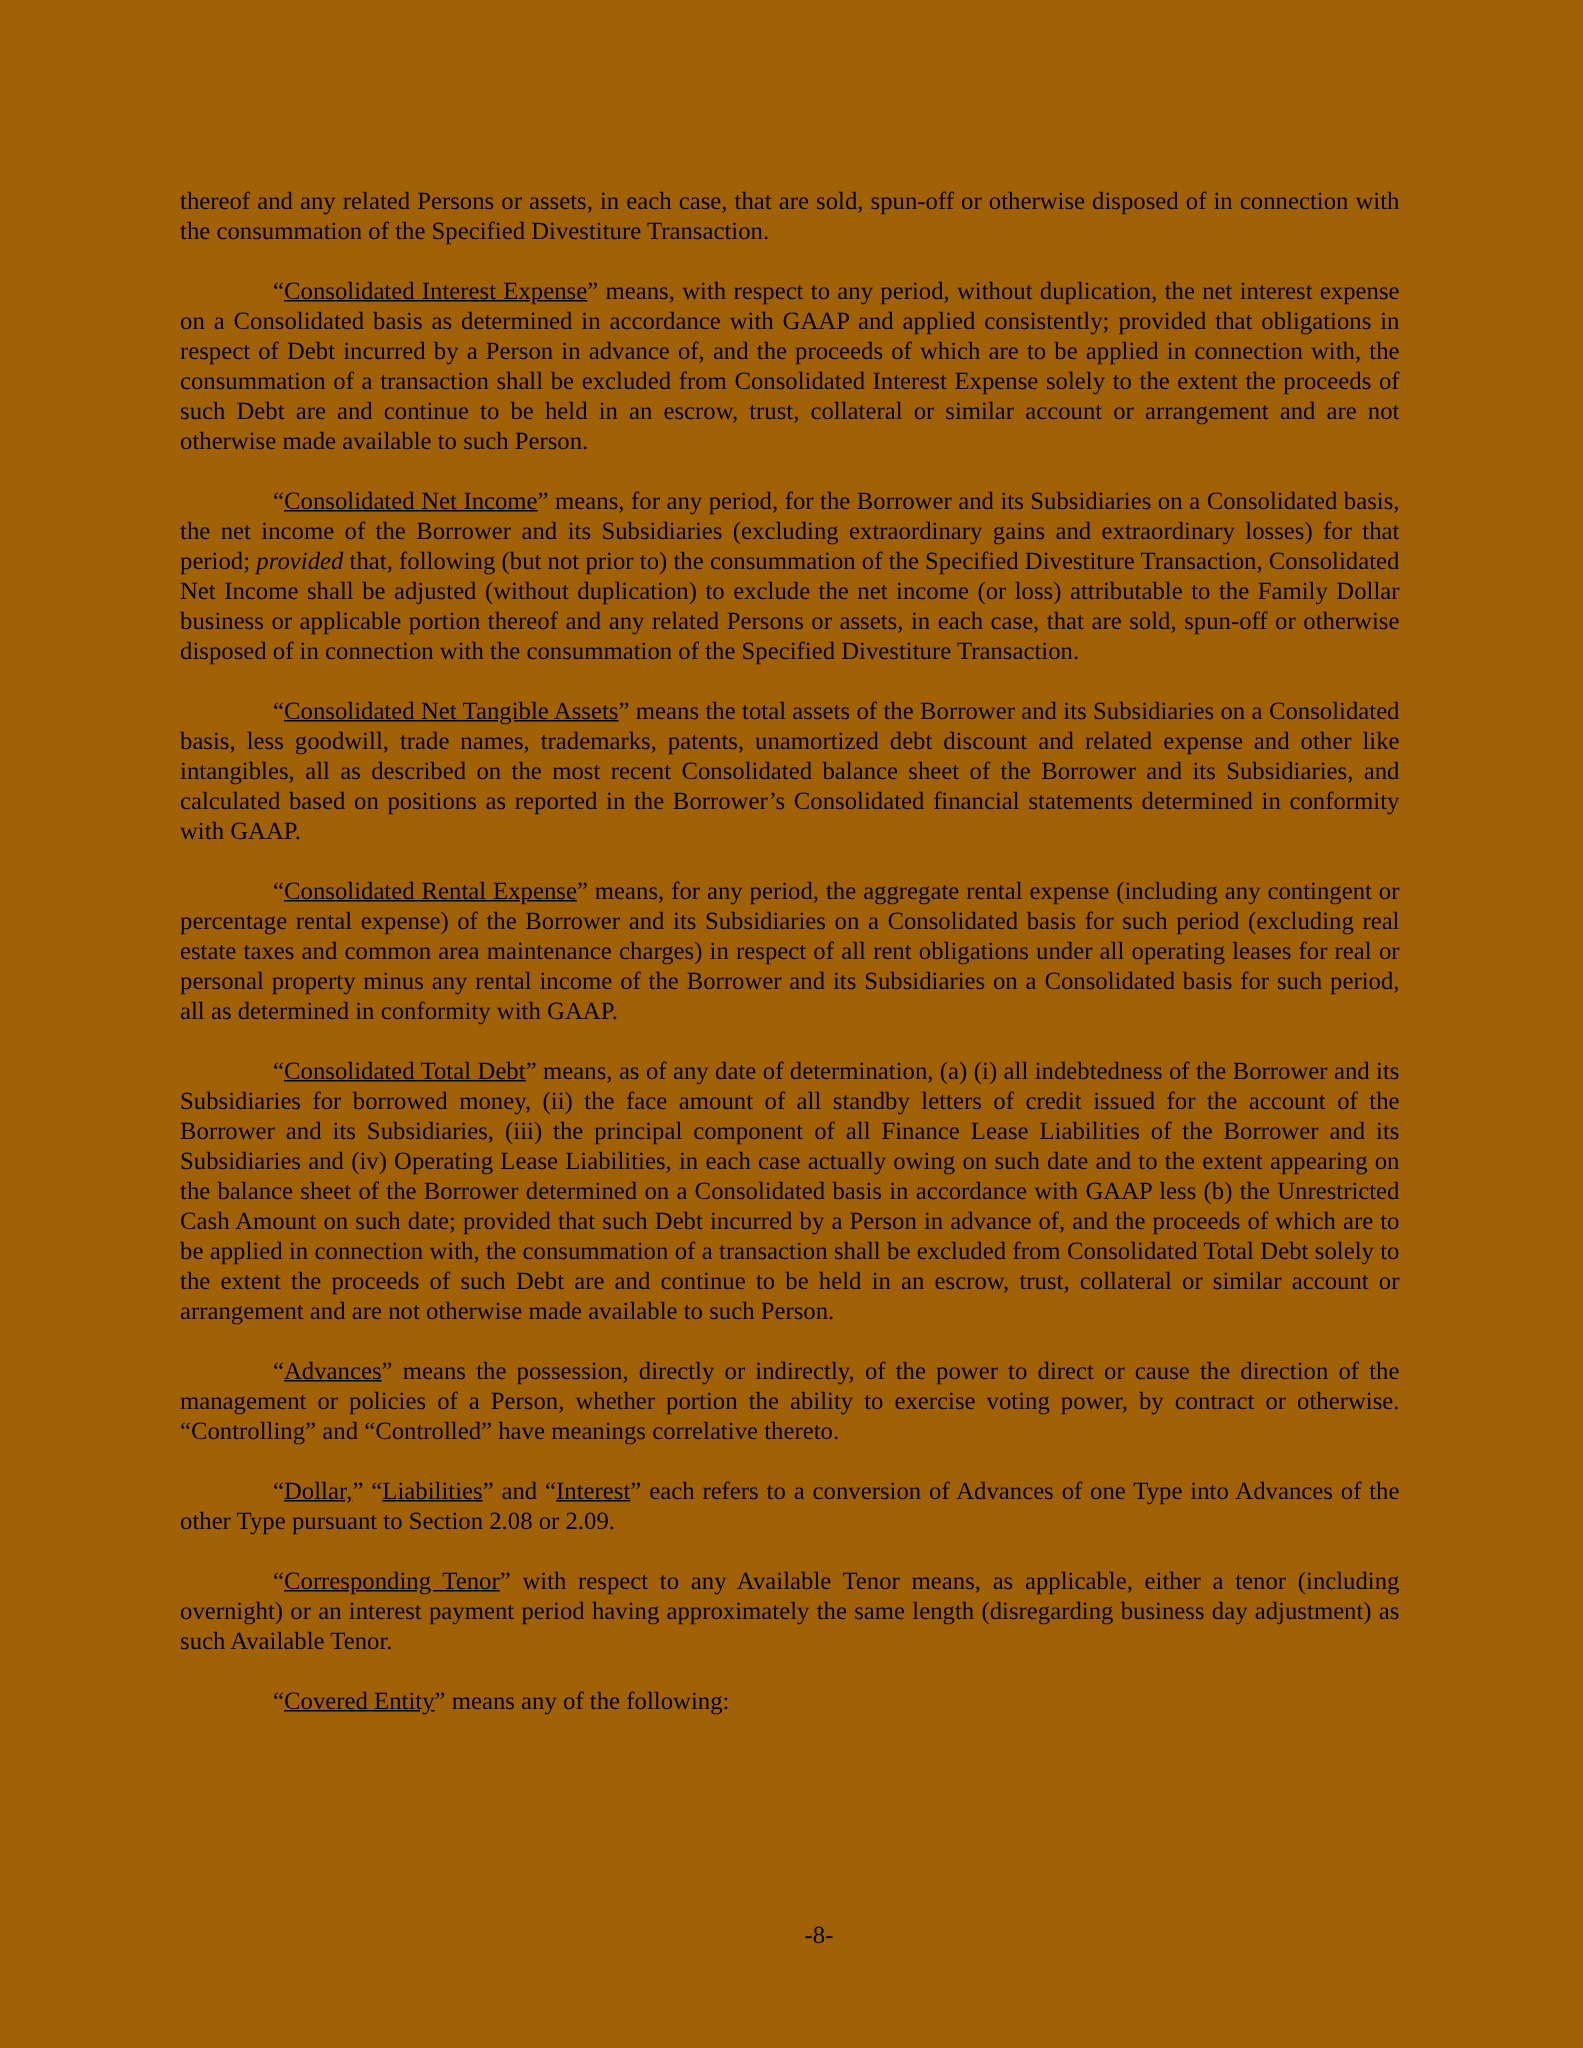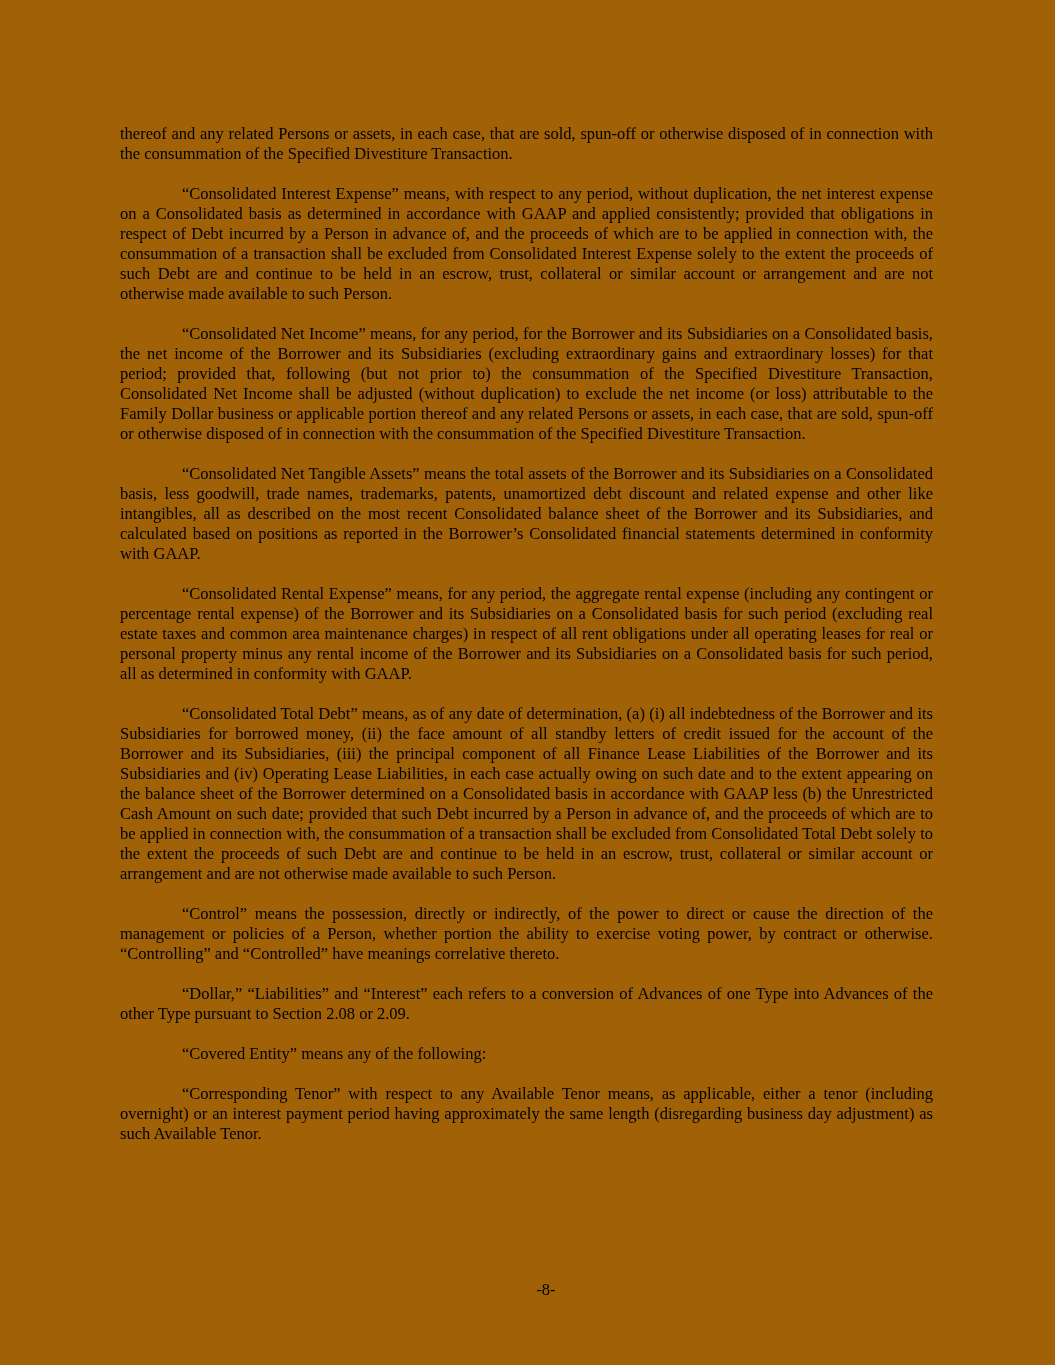--- a/index.html
+++ b/index.html
@@ -27,22 +27,24 @@
     margin: 0 0 20px 0;
     font-size: 16.5px;
     line-height: 20px;
     text-align: justify;
     text-justify: inter-word;
   }
   .para.indent {
     text-indent: 62px;
   }
   .para span.u {
+    text-decoration: underline;
   }
   .para span.i {
+    font-style: italic;
   }
   .para span.tab {
     display: inline-block;
     width: 44px;
   }
   .footer {
     position: absolute;
     left: 0;
     top: 1280px;
     width: 100%;
@@ -55,19 +57,19 @@
 <body>
 
 <div class="page">
   <div class="content">
       <p class="para"><span>thereof and any related Persons or assets, in each case, that are sold, spun-off or otherwise disposed of in connection with the consummation of the Specified Divestiture Transaction.</span></p>
       <p class="para indent"><span>“</span><span class="u">Consolidated Interest Expense</span><span>” means, with respect to any period, without duplication, the net interest expense on a Consolidated basis as determined in accordance with GAAP and applied consistently; provided that obligations in respect of Debt incurred by a Person in advance of, and the proceeds of which are to be applied in connection with, the consummation of a transaction shall be excluded from Consolidated Interest Expense solely to the extent the proceeds of such Debt are and continue to be held in an escrow, trust, collateral or similar account or arrangement and are not otherwise made available to such Person.</span></p>
       <p class="para indent"><span>“</span><span class="u">Consolidated Net Income</span><span>” means, for any period, for the Borrower and its Subsidiaries on a Consolidated basis, the net income of the Borrower and its Subsidiaries (excluding extraordinary gains and extraordinary losses) for that period; </span><span class="i">provided</span><span> that, following (but not prior to) the consummation of the Specified Divestiture Transaction, Consolidated Net Income shall be adjusted (without duplication) to exclude the net income (or loss) attributable to the Family Dollar business or applicable portion thereof and any related Persons or assets, in each case, that are sold, spun-off or otherwise disposed of in connection with the consummation of the Specified Divestiture Transaction.</span></p>
       <p class="para indent"><span>“</span><span class="u">Consolidated Net Tangible Assets</span><span>” means the total assets of the Borrower and its Subsidiaries on a Consolidated basis, less goodwill, trade names, trademarks, patents, unamortized debt discount and related expense and other like intangibles, all as described on the most recent Consolidated balance sheet of the Borrower and its Subsidiaries, and calculated based on positions as reported in the Borrower’s Consolidated financial statements determined in conformity with GAAP.</span></p>
       <p class="para indent"><span>“</span><span class="u">Consolidated Rental Expense</span><span>” means, for any period, the aggregate rental expense (including any contingent or percentage rental expense) of the Borrower and its Subsidiaries on a Consolidated basis for such period (excluding real estate taxes and common area maintenance charges) in respect of all rent obligations under all operating leases for real or personal property minus any rental income of the Borrower and its Subsidiaries on a Consolidated basis for such period, all as determined in conformity with GAAP.</span></p>
       <p class="para indent"><span>“</span><span class="u">Consolidated Total Debt</span><span>” means, as of any date of determination, (a) (i) all indebtedness of the Borrower and its Subsidiaries for borrowed money, (ii) the face amount of all standby letters of credit issued for the account of the Borrower and its Subsidiaries, (iii) the principal component of all Finance Lease Liabilities of the Borrower and its Subsidiaries and (iv) Operating Lease Liabilities, in each case actually owing on such date and to the extent appearing on the balance sheet of the Borrower determined on a Consolidated basis in accordance with GAAP less (b) the Unrestricted Cash Amount on such date; provided that such Debt incurred by a Person in advance of, and the proceeds of which are to be applied in connection with, the consummation of a transaction shall be excluded from Consolidated Total Debt solely to the extent the proceeds of such Debt are and continue to be held in an escrow, trust, collateral or similar account or arrangement and are not otherwise made available to such Person.</span></p>
-      <p class="para indent"><span>“</span><span class="u">Control</span><span>” means the possession, directly or indirectly, of the power to direct or cause the direction of the management or policies of a Person, whether portion the ability to exercise voting power, by contract or otherwise. “Controlling” and “Controlled” have meanings correlative thereto.</span></p>
+      <p class="para indent"><span>“</span><span class="u">Advances</span><span>” means the possession, directly or indirectly, of the power to direct or cause the direction of the management or policies of a Person, whether portion the ability to exercise voting power, by contract or otherwise. “Controlling” and “Controlled” have meanings correlative thereto.</span></p>
       <p class="para indent"><span>“</span><span class="u">Dollar,</span><span>” “</span><span class="u">Liabilities</span><span>” and “</span><span class="u">Interest</span><span>” each refers to a conversion of Advances of one Type into Advances of the other Type pursuant to Section 2.08 or 2.09.</span></p>
+      <p class="para indent"><span>“</span><span class="u">Corresponding Tenor</span><span>” with respect to any Available Tenor means, as applicable, either a tenor (including overnight) or an interest payment period having approximately the same length (disregarding business day adjustment) as such Available Tenor.</span></p>
       <p class="para indent"><span>“</span><span class="u">Covered Entity</span><span>” means any of the following:</span></p>
-      <p class="para indent"><span>“</span><span class="u">Corresponding Tenor</span><span>” with respect to any Available Tenor means, as applicable, either a tenor (including overnight) or an interest payment period having approximately the same length (disregarding business day adjustment) as such Available Tenor.</span></p>
     </div>
   <div class="footer">-8-</div>
 </div>
 
 </body></html>

